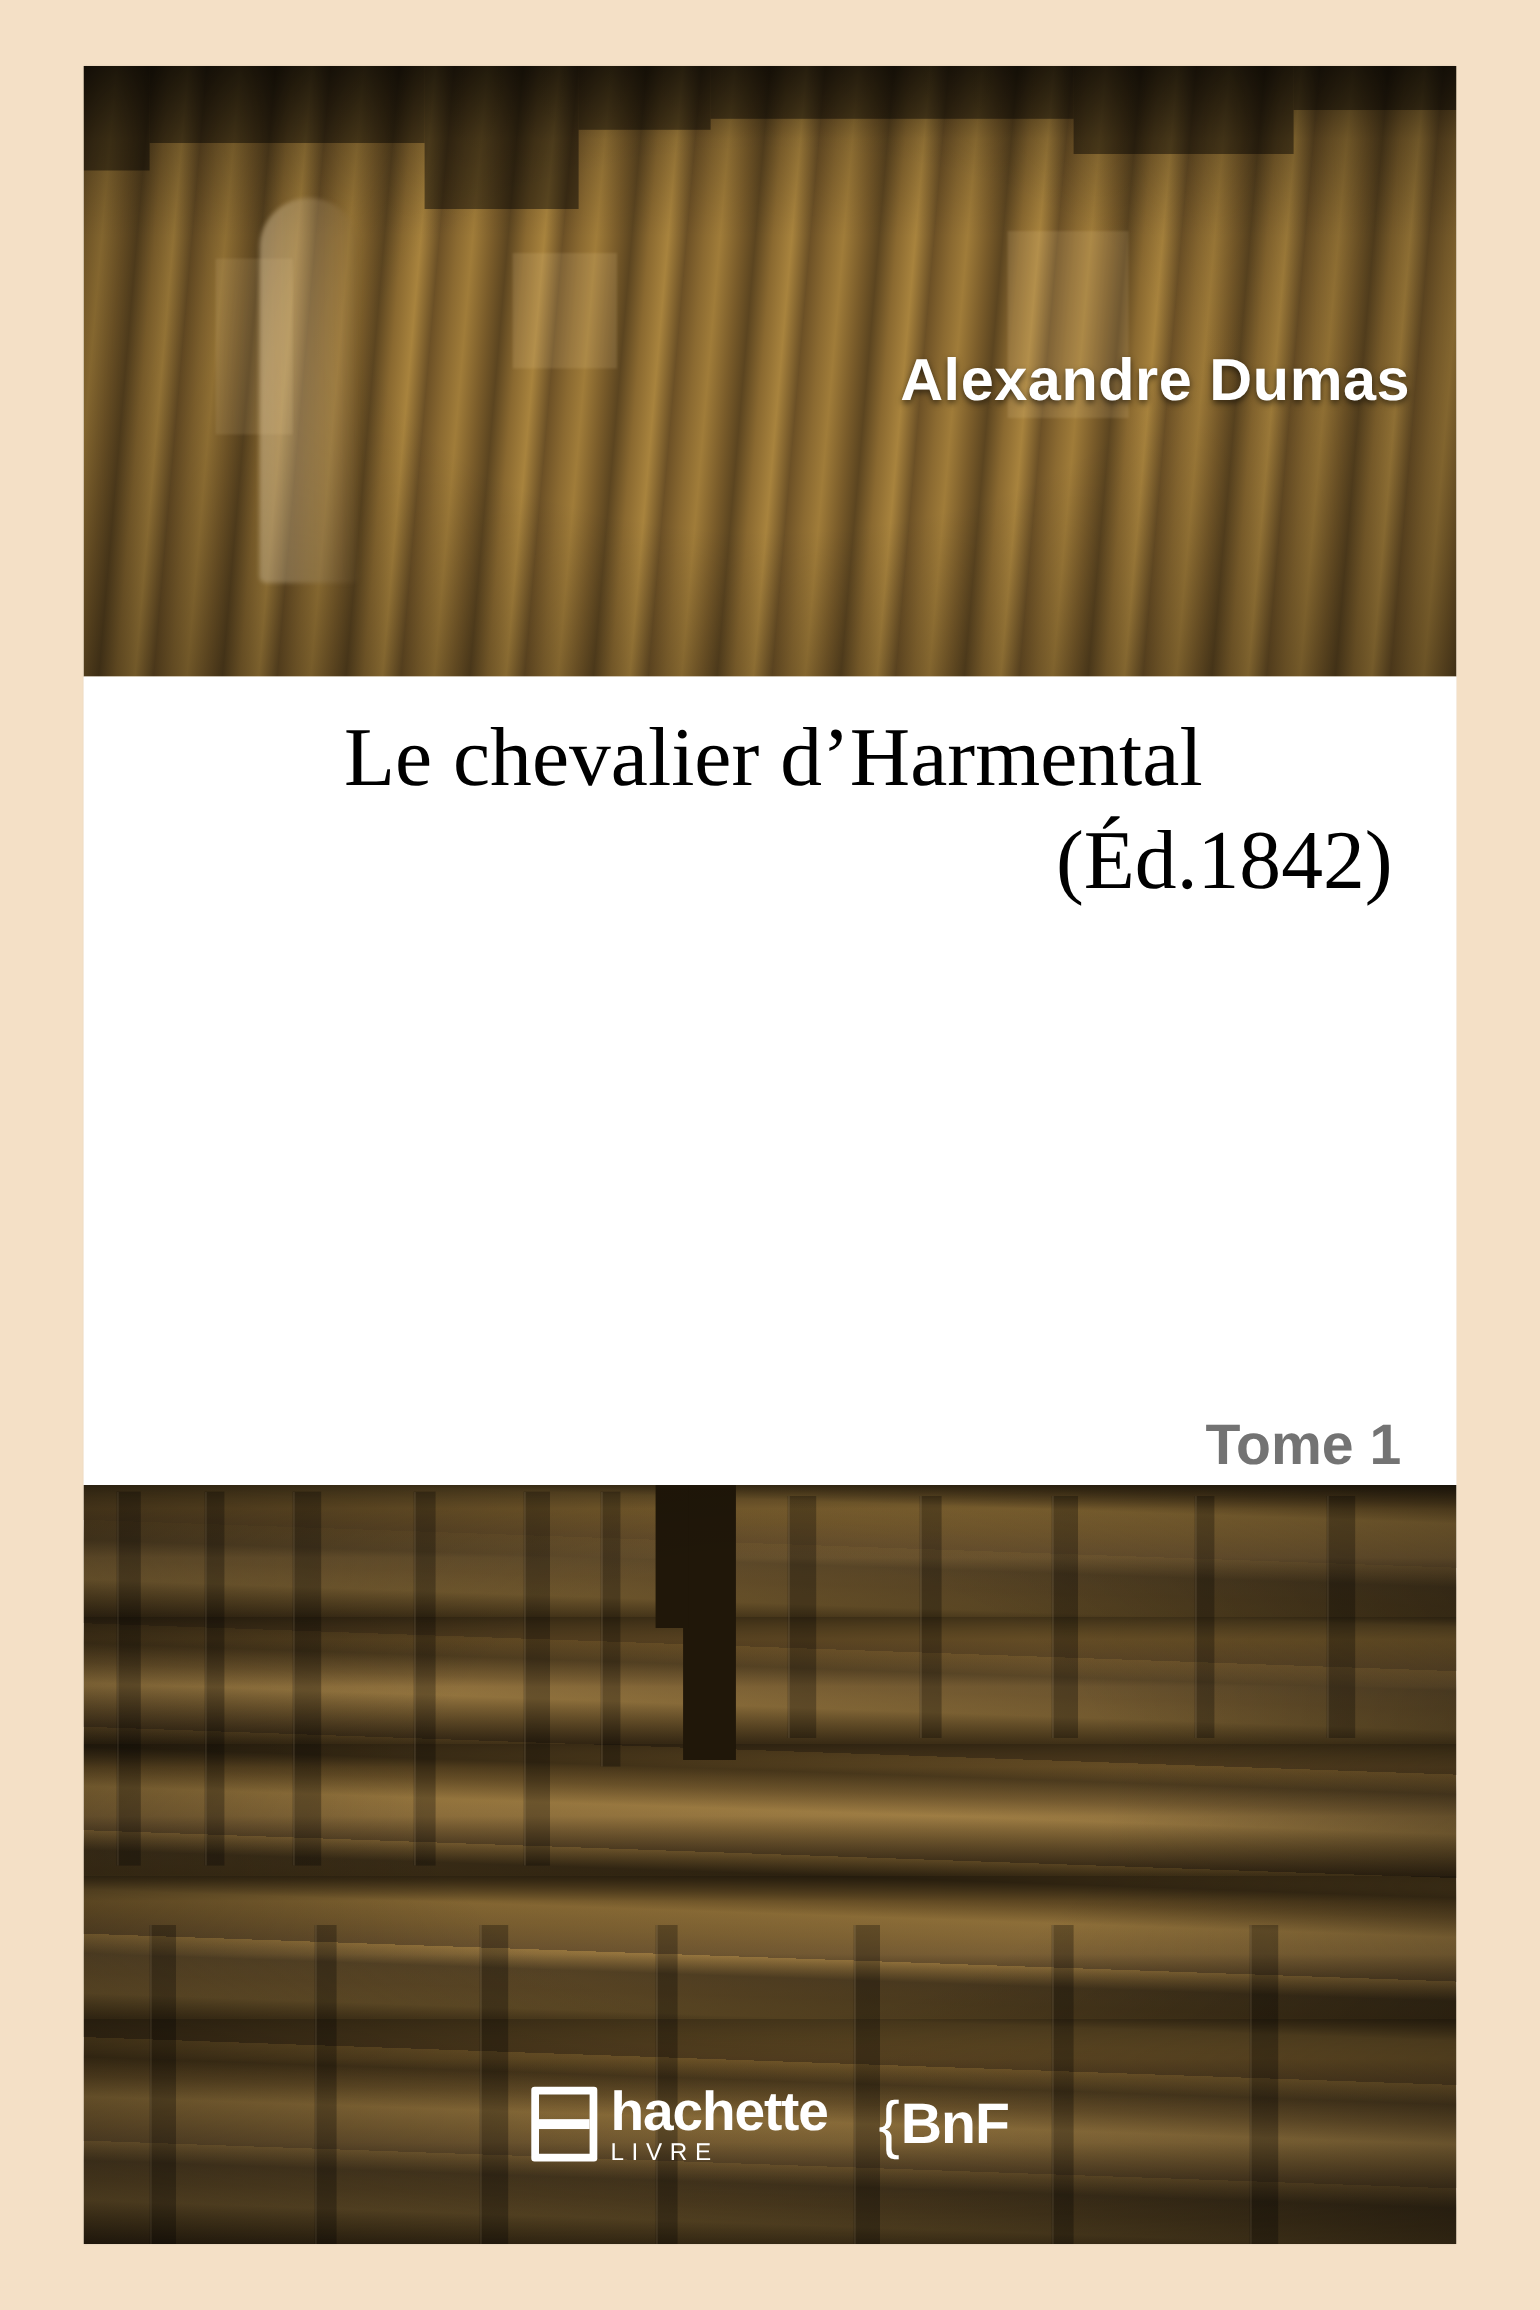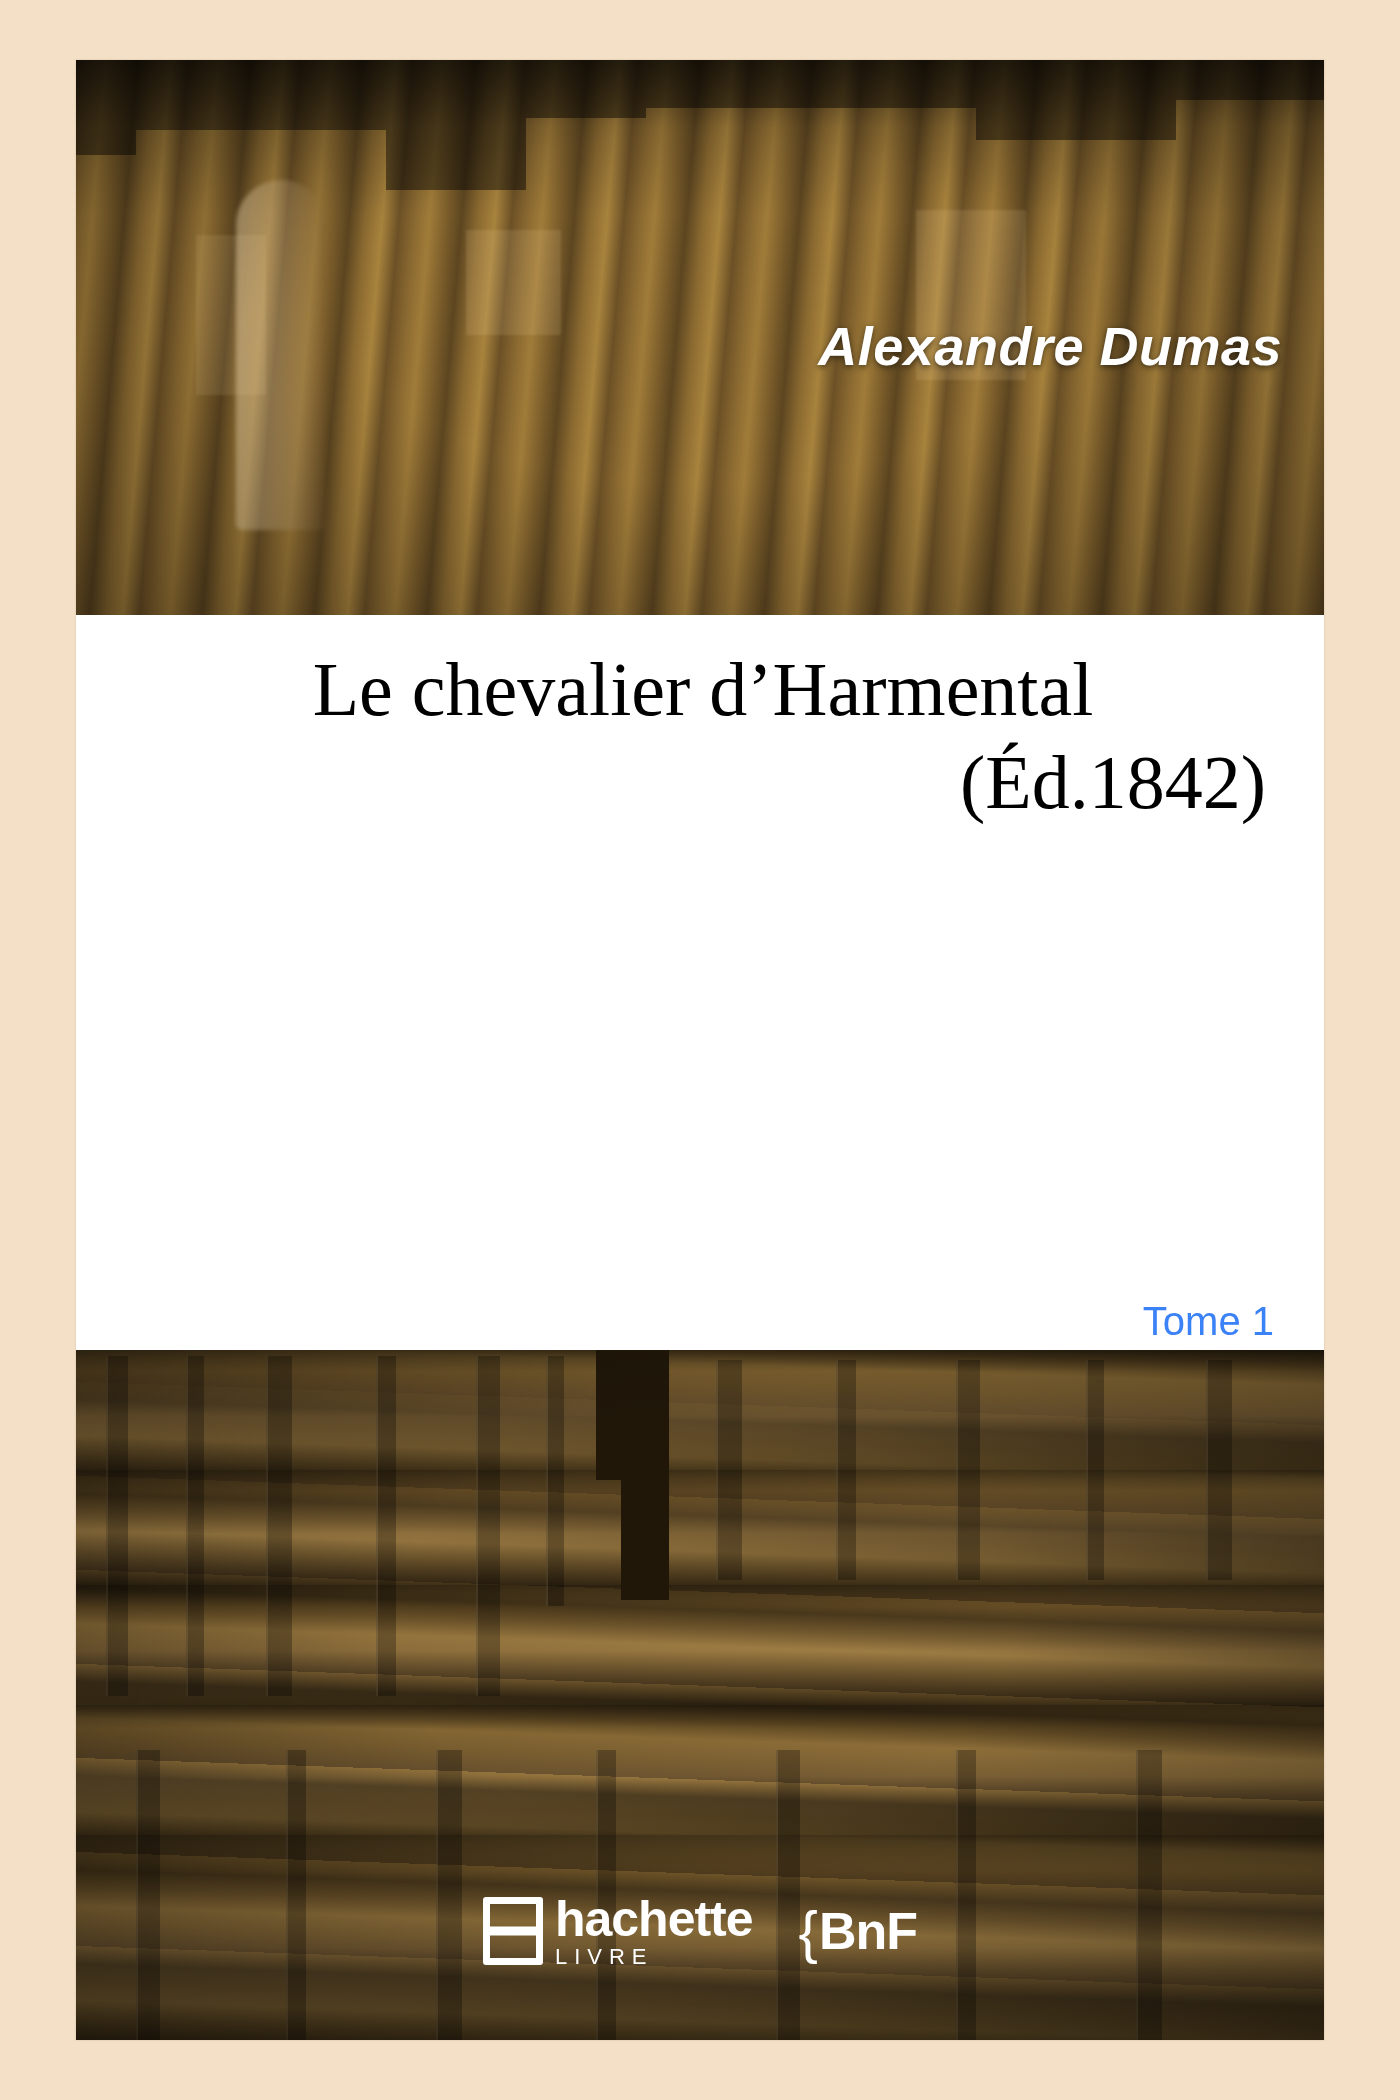--- a/index.html
+++ b/index.html
@@ -44,21 +44,20 @@
   }
   .band-top {
     top: 0;
     height: 555px;
     background:
       linear-gradient(to bottom, rgba(0,0,0,0.55) 0%, rgba(0,0,0,0.15) 12%, rgba(0,0,0,0) 28%),
       repeating-linear-gradient(95deg,
         #6d5126 0px, #8b6a31 16px, #a07c39 30px, #7a5c2a 48px,
         #5c4520 62px, #8a6930 78px, #a8833d 95px, #6b5026 112px),
       #7d5f2c;
-    font-style: italic;
   }
   .band-top .slab {
     position: absolute;
     top: 0;
     background: rgba(0,0,0,0.45);
   }
   .band-top .hilite {
     position: absolute;
     background: rgba(255, 225, 170, 0.13);
     filter: blur(1px);
@@ -152,23 +151,23 @@
   }
   .title .line2 {
     display: block;
     text-align: right;
     padding-right: 10px;
   }
   .tome {
     position: absolute;
     right: 50px;
     bottom: 6px;
-    font-size: 40px;
-    font-weight: normal;
-    color: #3b82f6;
+    font-size: 52px;
+    font-weight: bold;
+    color: #737373;
     white-space: nowrap;
   }
 
   
   .logos {
     position: absolute;
     left: 0;
     bottom: 72px;
     width: 100%;
     display: flex;

